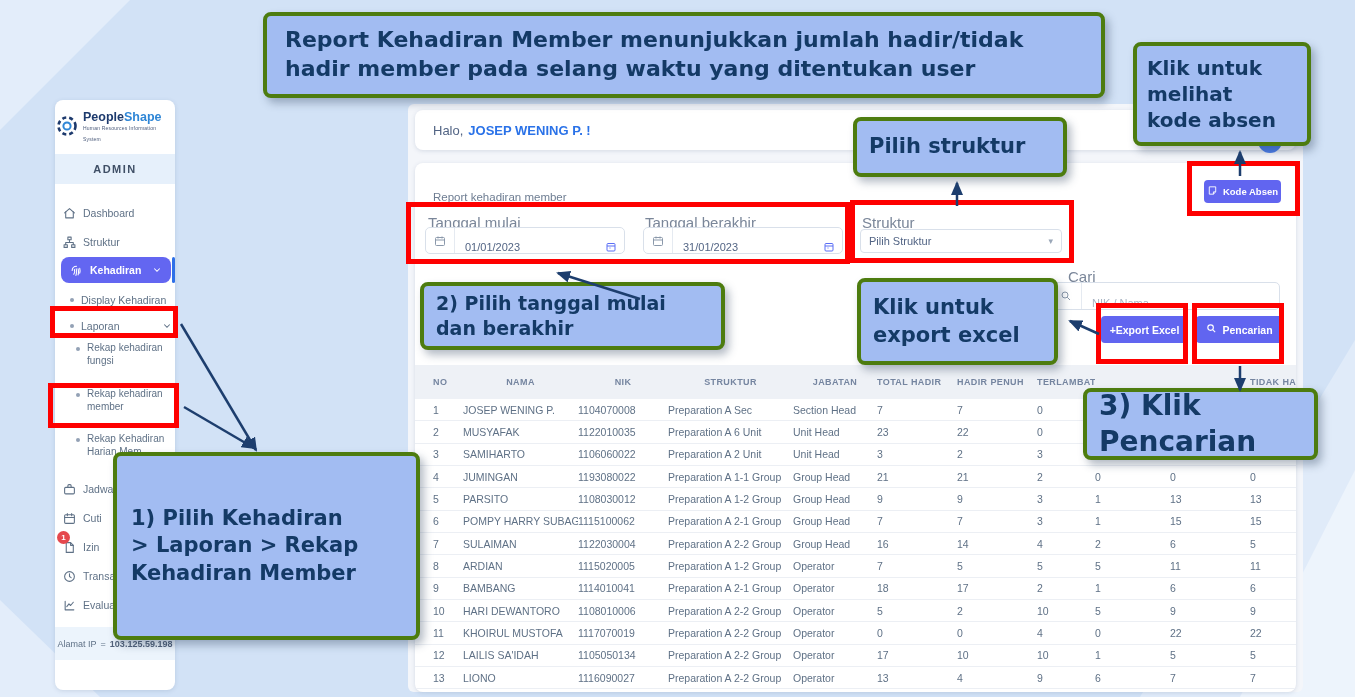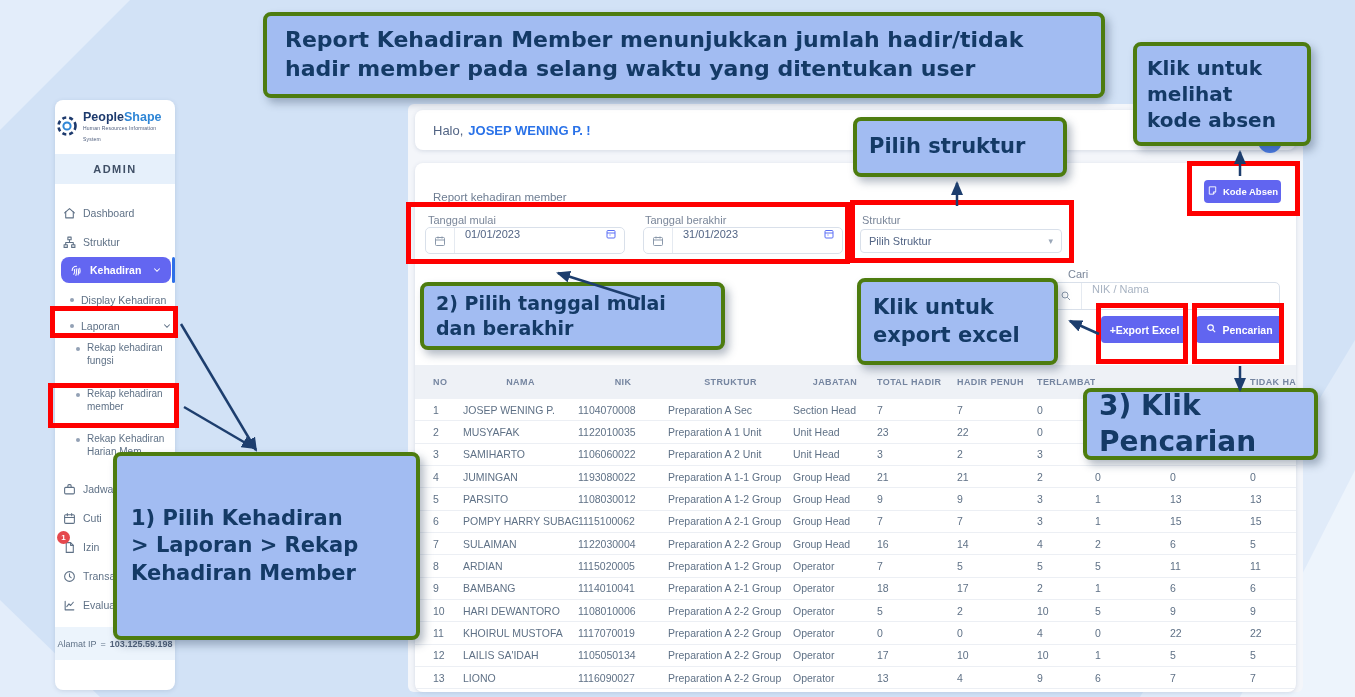--- a/index.html
+++ b/index.html
@@ -29,22 +29,22 @@
   .badge{position:absolute;left:-6px;top:-7px;width:13px;height:13px;border-radius:50%;background:#e5484d;color:#fff;font-size:8px;font-weight:bold;display:flex;align-items:center;justify-content:center;}
   #ipband{position:absolute;left:0;top:527px;width:120px;height:33px;background:#ecf4fc;display:flex;align-items:center;justify-content:center;gap:4px;font-size:9px;color:#5f7186;}
   
   #mainbg{position:absolute;left:408px;top:104px;width:895px;height:588px;background:#f4f6fa;border-radius:6px;}
   #headercard{left:415px;top:110px;width:881px;height:40px;display:flex;align-items:center;padding-left:18px;box-sizing:border-box;font-size:13px;}
   #headercard .greet{color:#526484;margin-right:5px;}
   #headercard .uname{color:#2a72e8;font-weight:bold;}
   #avatar{position:absolute;left:1258px;top:129px;width:24px;height:24px;border-radius:50%;background:#4b7de9;z-index:2;}
   #contentcard{left:415px;top:163px;width:881px;height:529px;overflow:hidden;}
   .ctitle{position:absolute;left:18px;top:28px;font-size:11.5px;color:#6e7d92;}
-  .flabel{position:absolute;font-size:11px;color:#7a8699;}
-  .dgroup{position:absolute;height:27px;background:#fff;border:1px solid #d9e0ea;border-radius:5px;display:flex;align-items:flex-start;box-sizing:border-box;}
+  .flabel{position:absolute;font-size:15px;color:#7a8699;}
+  .dgroup{position:absolute;height:27px;background:#fff;border:1px solid #d9e0ea;border-radius:5px;display:flex;align-items:flex-end;box-sizing:border-box;}
   .dicon{width:28px;height:100%;border-right:1px solid #e5eaf1;display:flex;align-items:center;justify-content:center;color:#8b99ab;}
   .dval{flex:1;padding-left:10px;font-size:11px;color:#526484;}
   .dcal{width:26px;display:flex;align-items:center;justify-content:center;color:#5b6ef5;}
   .sel{position:absolute;height:24px;border:1px solid #d9e0ea;border-radius:4px;background:#fff;display:flex;align-items:center;padding:0 8px;font-size:11px;color:#526484;box-sizing:border-box;}
   .sel .caret{margin-left:auto;color:#9aa7b8;font-size:9px;}
   .sicon{width:30px;height:100%;border-right:1px solid #e5eaf1;display:flex;align-items:center;justify-content:center;color:#8b99ab;}
   .ph{flex:1;padding-left:10px;font-size:11px;color:#a8b3c2;}
   .pbtn{position:absolute;background:#6165f0;color:#fff;border-radius:4px;font-size:10.5px;font-weight:bold;display:flex;align-items:center;justify-content:center;gap:5px;cursor:pointer;}
   
   #table{position:absolute;left:0;top:202px;width:881px;height:328px;overflow:hidden;display:grid;
@@ -307,21 +307,21 @@
         <div class="td c4">Section Head</div>
         <div class="td c5">7</div>
         <div class="td c6">7</div>
         <div class="td c7">0</div>
         <div class="td c8"></div>
         <div class="td c9"></div>
         <div class="td c10"></div>
         <div class="td c0">2</div>
         <div class="td c1">MUSYAFAK</div>
         <div class="td c2">1122010035</div>
-        <div class="td c3">Preparation A 1 Unit</div>
+        <div class="td c3">Preparation A 6 Unit</div>
         <div class="td c4">Unit Head</div>
         <div class="td c5">23</div>
         <div class="td c6">22</div>
         <div class="td c7">0</div>
         <div class="td c8"></div>
         <div class="td c9"></div>
         <div class="td c10"></div>
         <div class="td c0">3</div>
         <div class="td c1">SAMIHARTO</div>
         <div class="td c2">1106060022</div>

